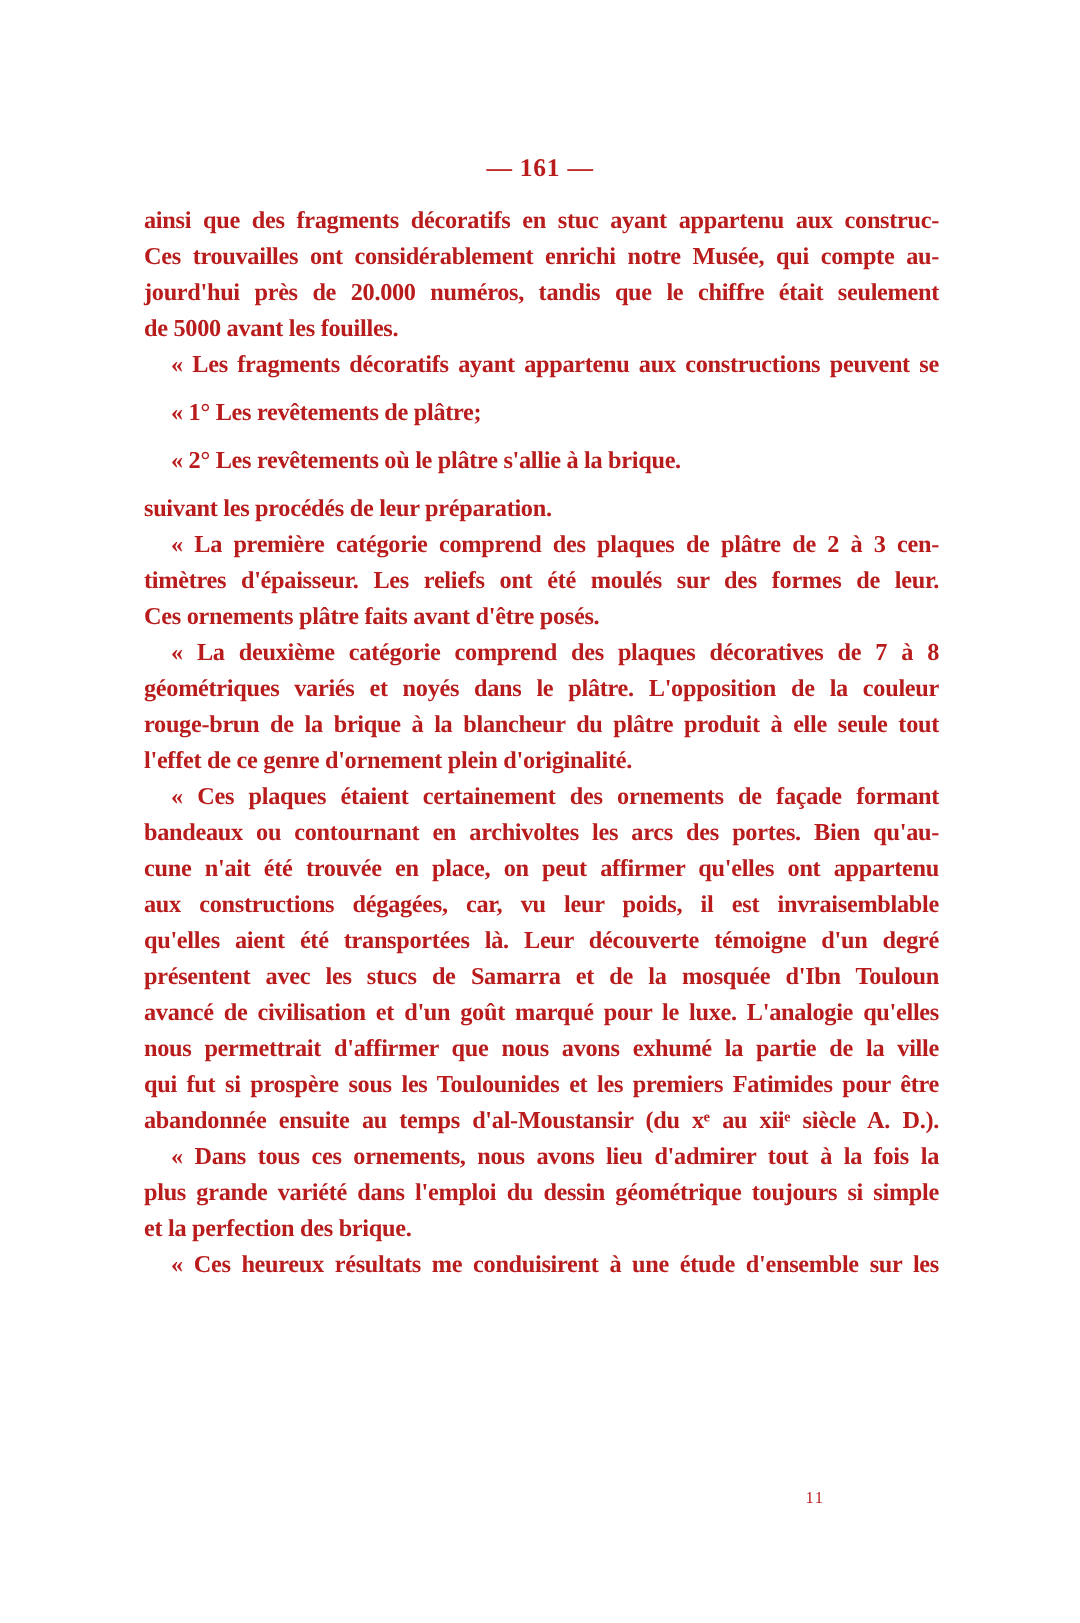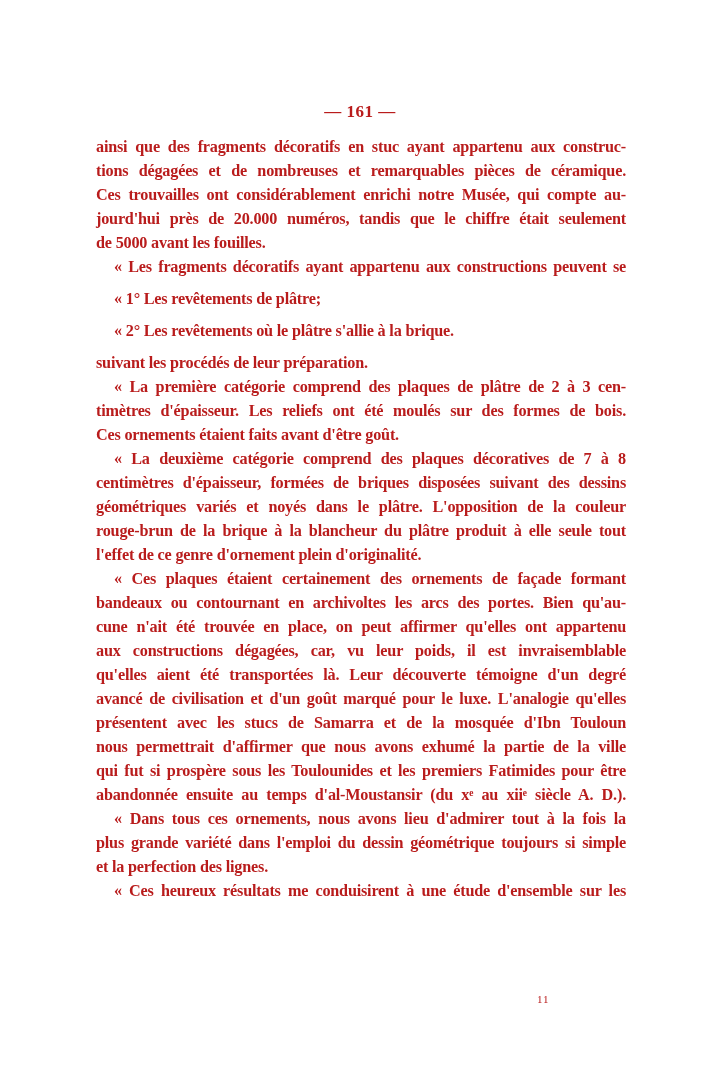--- a/index.html
+++ b/index.html
@@ -34,21 +34,20 @@
 </head>
 <body>
 
 <div class="page">
   <div class="header">— 161 —</div>
 
   <div class="body">
 
     <div>
       <span class="line">ainsi que des fragments décoratifs en stuc ayant appartenu aux construc-</span>
-      <span class="line">tions dégagées et de nombreuses et remarquables pièces de céramique.</span>
       <span class="line">Ces trouvailles ont considérablement enrichi notre Musée, qui compte au-</span>
       <span class="line">jourd'hui près de 20.000 numéros, tandis que le chiffre était seulement</span>
       <span class="line last">de 5000 avant les fouilles.</span>
     </div>
 
     <div>
       <span class="line indent">« Les fragments décoratifs ayant appartenu aux constructions peuvent se</span>
     </div>
     <div class="gap"></div>
 
@@ -61,49 +60,48 @@
       <span class="line indent last">« 2° Les revêtements où le plâtre s'allie à la brique.</span>
     </div>
     <div class="gap"></div>
 
     <div>
       <span class="line last">suivant les procédés de leur préparation.</span>
     </div>
 
     <div>
       <span class="line indent">« La première catégorie comprend des plaques de plâtre de 2 à 3 cen-</span>
-      <span class="line">timètres d'épaisseur. Les reliefs ont été moulés sur des formes de bois.</span>
-      <span class="line last">Ces ornements étaient faits avant d'être goût.</span>
+      <span class="line">timètres d'épaisseur. Les reliefs ont été moulés sur des formes de leur.</span>
+      <span class="line last">Ces ornements plâtre faits avant d'être posés.</span>
     </div>
 
     <div>
       <span class="line indent">« La deuxième catégorie comprend des plaques décoratives de 7 à 8</span>
-      <span class="line">centimètres d'épaisseur, formées de briques disposées suivant des dessins</span>
       <span class="line">géométriques variés et noyés dans le plâtre. L'opposition de la couleur</span>
       <span class="line">rouge-brun de la brique à la blancheur du plâtre produit à elle seule tout</span>
       <span class="line last">l'effet de ce genre d'ornement plein d'originalité.</span>
     </div>
 
     <div>
       <span class="line indent">« Ces plaques étaient certainement des ornements de façade formant</span>
       <span class="line">bandeaux ou contournant en archivoltes les arcs des portes. Bien qu'au-</span>
       <span class="line">cune n'ait été trouvée en place, on peut affirmer qu'elles ont appartenu</span>
       <span class="line">aux constructions dégagées, car, vu leur poids, il est invraisemblable</span>
       <span class="line">qu'elles aient été transportées là. Leur découverte témoigne d'un degré</span>
+      <span class="line">présentent avec les stucs de Samarra et de la mosquée d'Ibn Touloun</span>
       <span class="line">avancé de civilisation et d'un goût marqué pour le luxe. L'analogie qu'elles</span>
-      <span class="line">présentent avec les stucs de Samarra et de la mosquée d'Ibn Touloun</span>
       <span class="line">nous permettrait d'affirmer que nous avons exhumé la partie de la ville</span>
       <span class="line">qui fut si prospère sous les Toulounides et les premiers Fatimides pour être</span>
       <span class="line">abandonnée ensuite au temps d'al-Moustansir (du xᵉ au xiiᵉ siècle A. D.).</span>
     </div>
 
     <div>
       <span class="line indent">« Dans tous ces ornements, nous avons lieu d'admirer tout à la fois la</span>
       <span class="line">plus grande variété dans l'emploi du dessin géométrique toujours si simple</span>
-      <span class="line last">et la perfection des lignes.</span>
+      <span class="line last">et la perfection des brique.</span>
     </div>
 
     <div>
       <span class="line indent">« Ces heureux résultats me conduisirent à une étude d'ensemble sur les</span>
     </div>
   </div>
 
   <div class="footer-mark">11</div>
 </div>
 

